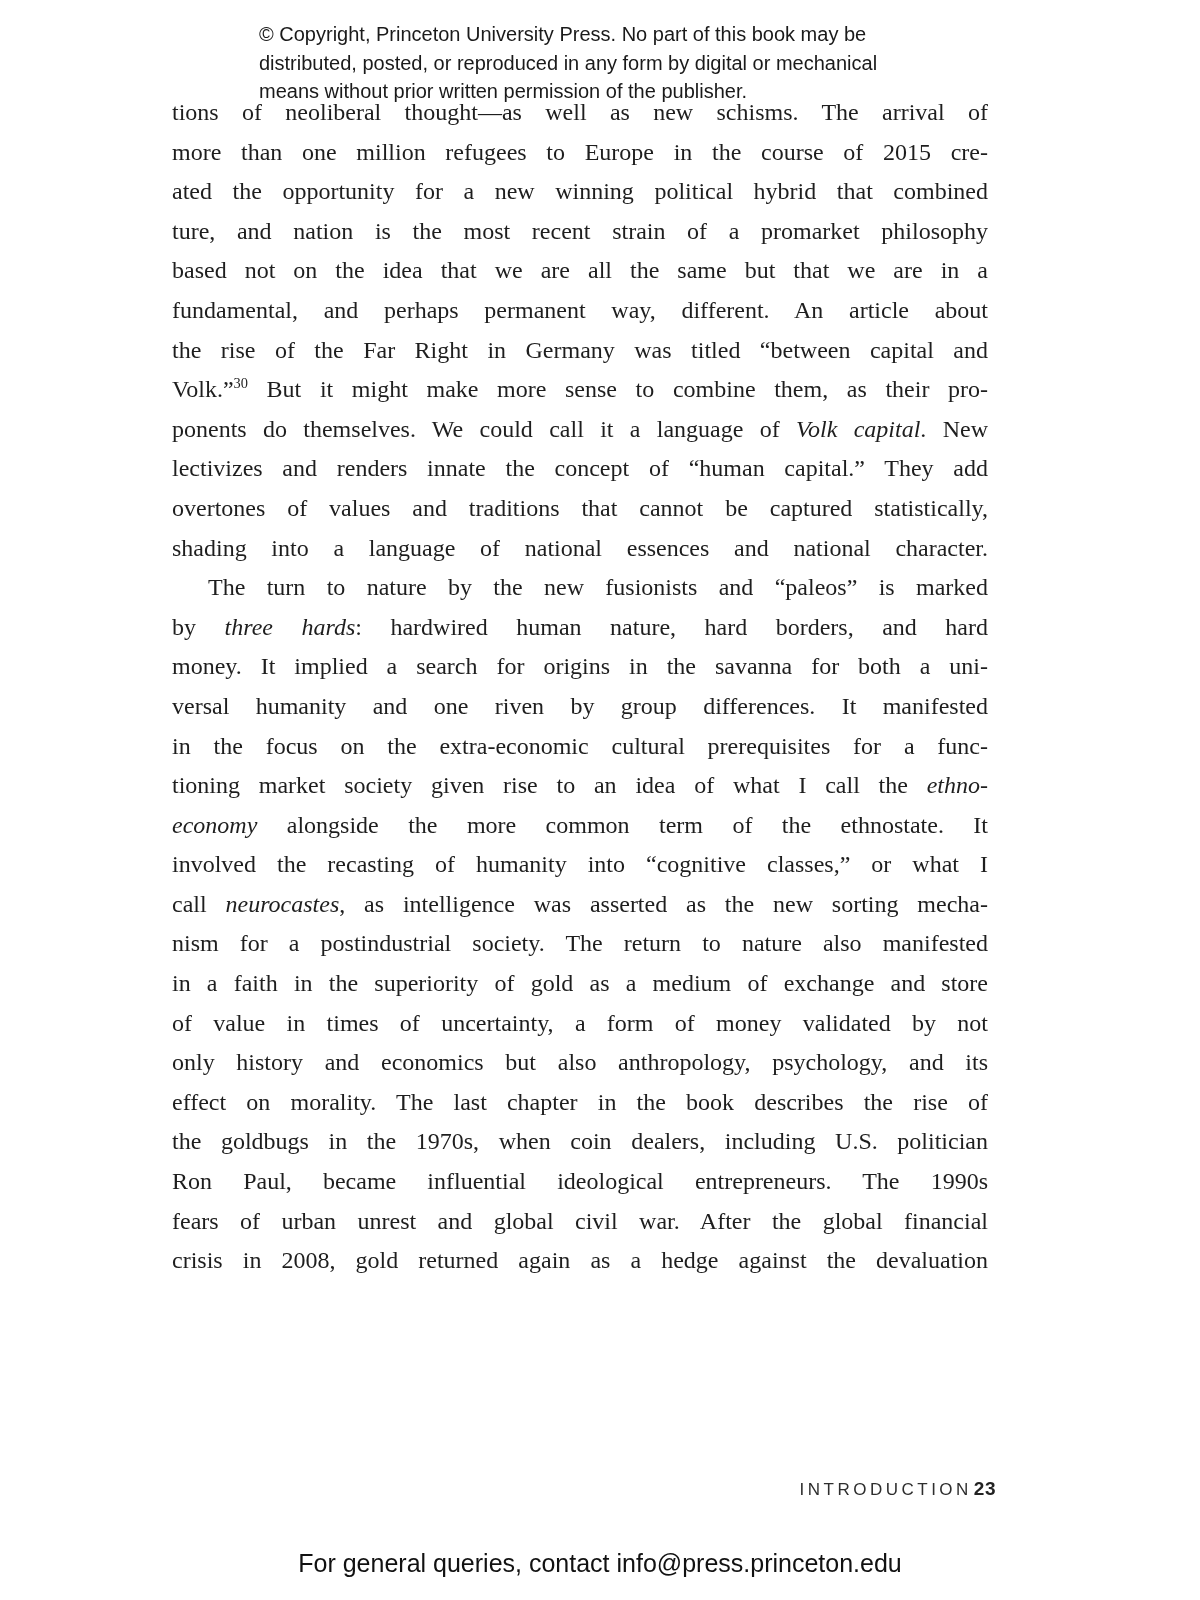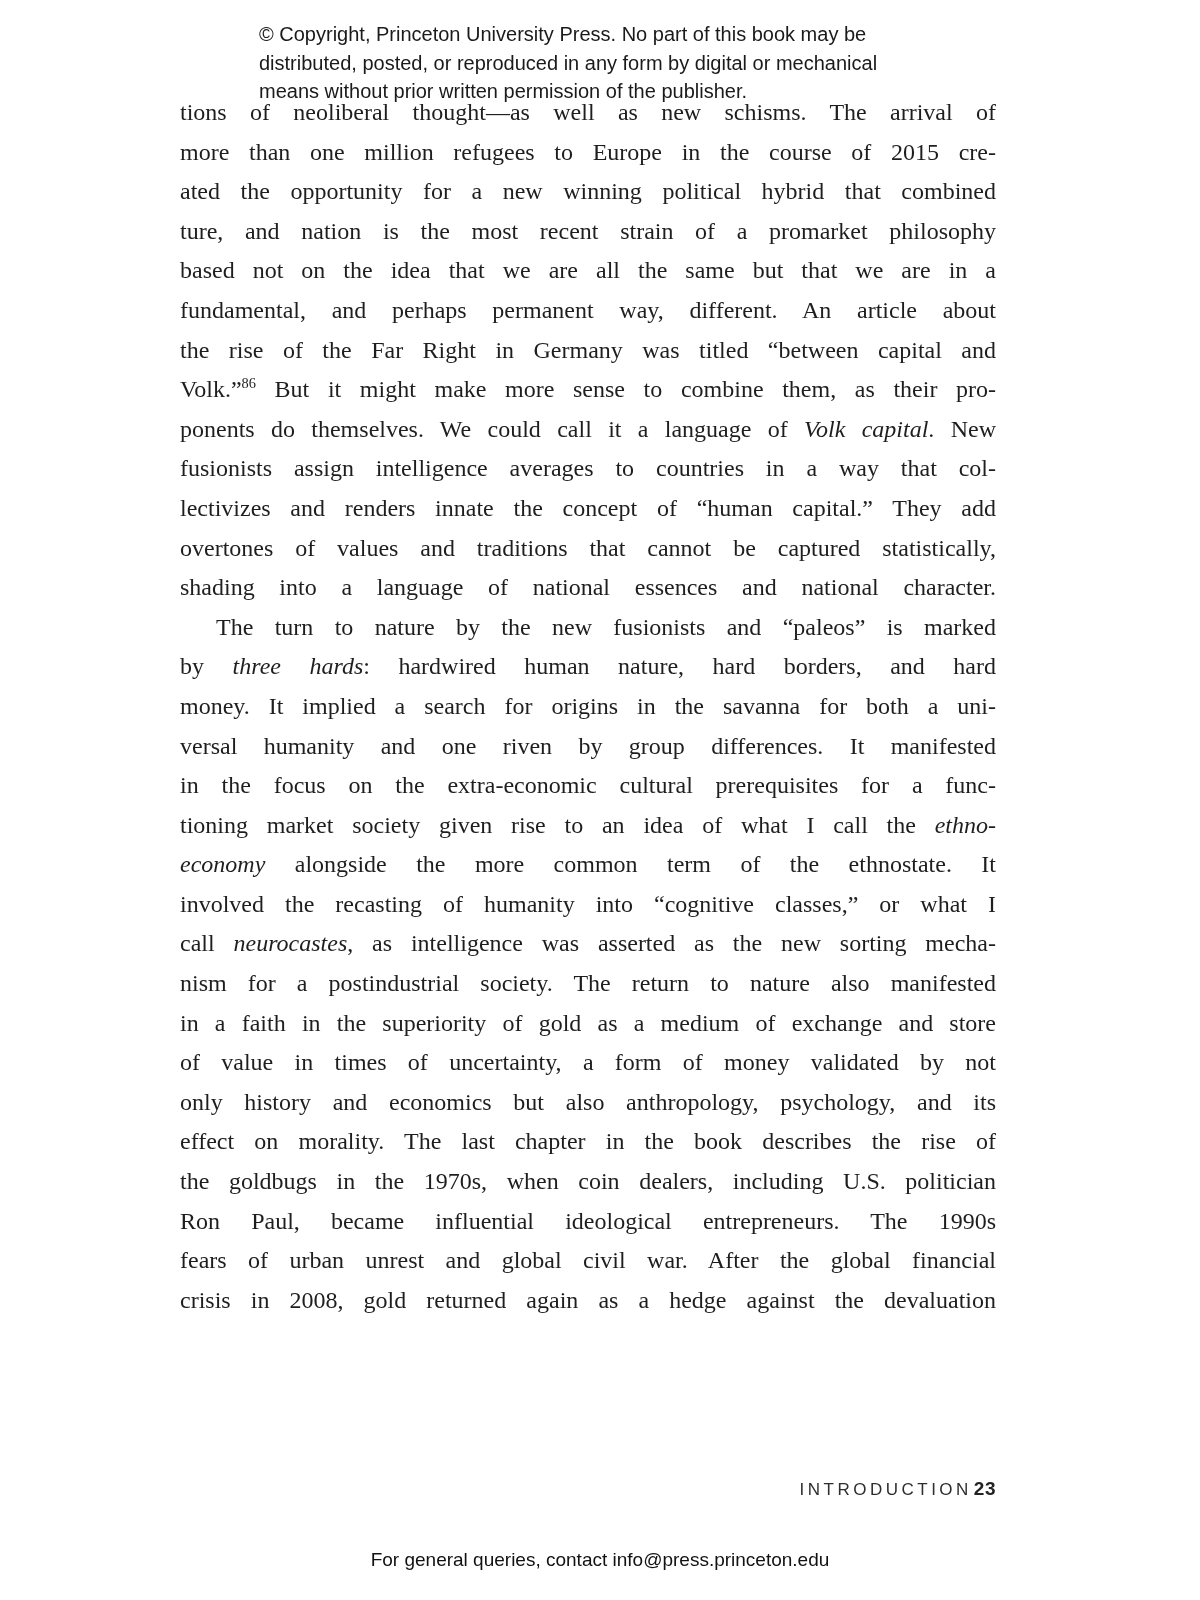--- a/index.html
+++ b/index.html
@@ -23,21 +23,21 @@
     width: 720px;
     font-family: "Liberation Sans", sans-serif;
     font-size: 20px;
     line-height: 28.5px;
     color: #1a1a1a;
     text-align: left;
   }
   .body-text {
     position: absolute;
     top: 93px;
-    left: 180px;
+    left: 172px;
     width: 816px;
     font-size: 24px;
     line-height: 39.6px;
     color: #1e1e1e;
   }
   .para { margin: 0; }
   .line {
     text-align: justify;
     text-align-last: justify;
     height: 39.6px;
@@ -72,21 +72,21 @@
     letter-spacing: 0.5px;
     color: #222222;
   }
   .contact-line {
     position: absolute;
     top: 1549px;
     left: 0;
     width: 1200px;
     text-align: center;
     font-family: "Liberation Sans", sans-serif;
-    font-size: 19px;
+    font-size: 25px;
     color: #111111;
   }
 </style>
 </head>
 <body>
 
 <div class="page">
 
   <div class="copyright">
     <div>© Copyright, Princeton University Press. No part of this book may be</div>
@@ -96,23 +96,22 @@
 
   <div class="body-text">
       <div class="para">
         <div class="line">tions of neoliberal thought—as well as new schisms. The arrival of</div>
         <div class="line">more than one million refugees to Europe in the course of 2015 cre-</div>
         <div class="line">ated the opportunity for a new winning political hybrid that combined</div>
         <div class="line">ture, and nation is the most recent strain of a promarket philosophy</div>
         <div class="line">based not on the idea that we are all the same but that we are in a</div>
         <div class="line">fundamental, and perhaps permanent way, different. An article about</div>
         <div class="line">the rise of the Far Right in Germany was titled “between capital and</div>
-        <div class="line">Volk.”<sup>86</sup> But it might make more sense to combine them, as their pro-</div>
+        <div class="line">Volk.”<sup>30</sup> But it might make more sense to combine them, as their pro-</div>
         <div class="line">ponents do themselves. We could call it a language of <i>Volk capital</i>. New</div>
-        <div class="line">fusionists assign intelligence averages to countries in a way that col-</div>
         <div class="line">lectivizes and renders innate the concept of “human capital.” They add</div>
         <div class="line">overtones of values and traditions that cannot be captured statistically,</div>
         <div class="line">shading into a language of national essences and national character.</div>
       </div>
       <div class="para">
         <div class="line indent">The turn to nature by the new fusionists and “paleos” is marked</div>
         <div class="line">by <i>three hards</i>: hardwired human nature, hard borders, and hard</div>
         <div class="line">money. It implied a search for origins in the savanna for both a uni-</div>
         <div class="line">versal humanity and one riven by group differences. It manifested</div>
         <div class="line">in the focus on the extra-economic cultural prerequisites for a func-</div>

